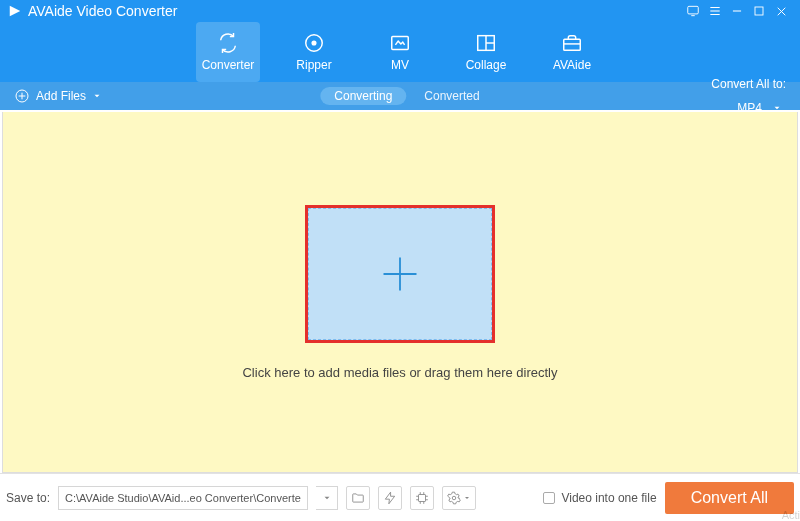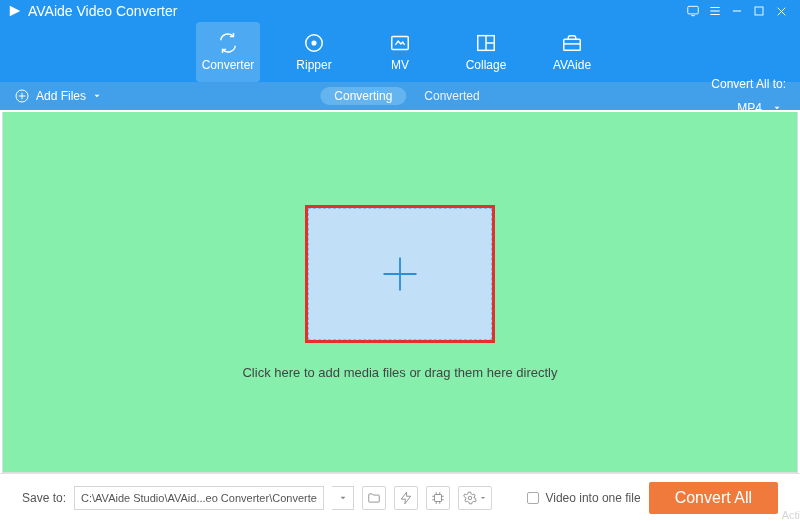--- a/index.html
+++ b/index.html
@@ -16,26 +16,26 @@
     .nav-item svg { width: 22px; height: 22px; }
 
     .subbar { height: 28px; background: #429fe9; color: #fff; display: flex; align-items: center; padding: 0 14px; font-size: 12px; gap: 11px; }
     .add-files { display: flex; align-items: center; gap: 6px; cursor: pointer; }
     .pill-group { margin-left: auto; margin-right: auto; position: absolute; left: 50%; transform: translateX(-50%); display: flex; align-items: center; gap: 18px; }
     .pill { background: #64b4f0; border-radius: 10px; padding: 2px 14px; color: #fff; cursor: pointer; }
     .pill-link { color: #eaf4fd; cursor: pointer; }
     .convert-all-to { margin-left: auto; display: flex; align-items: flex-end; gap: 10px; flex-direction: column; }
     .format-sel { display: flex; align-items: center; gap: 10px; cursor: pointer; padding-right: 4px; }
 
-    .main { position: absolute; top: 112px; bottom: 48px; left: 2px; right: 2px; background: #86efac; display: flex; flex-direction: column; align-items: center; justify-content: center; border: 1px solid #ddd; border-top: none; }
+    .main { position: absolute; top: 112px; bottom: 48px; left: 2px; right: 2px; background: #fef9c3; display: flex; flex-direction: column; align-items: center; justify-content: center; border: 1px solid #ddd; border-top: none; }
     .dropzone-wrap { border: 3px solid #e4302c; padding: 0; }
     .dropzone { width: 184px; height: 132px; background: #c1e0f7; border: 1px dashed #7dbcf0; display: flex; align-items: center; justify-content: center; cursor: pointer; }
     .hint { margin-top: 22px; font-size: 13px; color: #444; }
 
-    .bottombar { position: absolute; bottom: 0; left: 0; right: 0; height: 48px; background: #fff; border-top: 1px solid #e2e2e2; display: flex; align-items: center; padding: 0 22px; font-size: 12px; color: #555; gap: 8px; }
+    .bottombar { position: absolute; bottom: 0; left: 0; right: 0; height: 48px; background: #fff; border-top: 1px solid #e2e2e2; display: flex; align-items: center; padding: 0 6px; font-size: 12px; color: #555; gap: 8px; }
     .path-input { width: 250px; height: 24px; border: 1px solid #d6d6d6; padding: 0 6px; font-size: 11px; color: #555; }
     .dd-btn { width: 22px; height: 24px; border: 1px solid #d6d6d6; border-left: none; display: flex; align-items: center; justify-content: center; cursor: pointer; color: #888; }
     .icon-btn { width: 24px; height: 24px; border: 1px solid #d6d6d6; display: flex; align-items: center; justify-content: center; cursor: pointer; color: #888; border-radius: 2px; }
     .spacer { flex: 1; }
     .merge { display: flex; align-items: center; gap: 6px; cursor: pointer; color: #555; }
     .merge .cb { width: 12px; height: 12px; border: 1px solid #aaa; border-radius: 2px; }
     .convert-btn { background: #f07a3c; color: #fff; padding: 7px 26px; font-size: 16px; border: none; cursor: pointer; border-radius: 2px; }
 
     .watermark { position: absolute; right: 0; bottom: 0; font-size: 11px; color: rgba(0,0,0,0.18); }
   </style>

